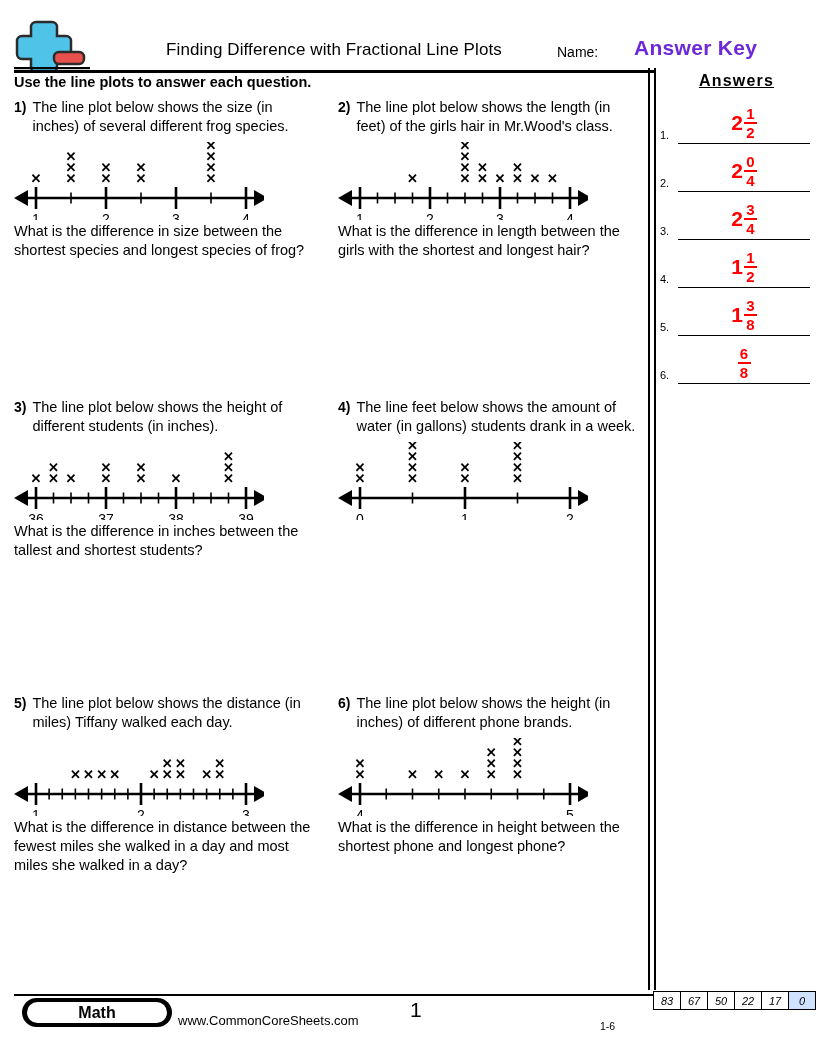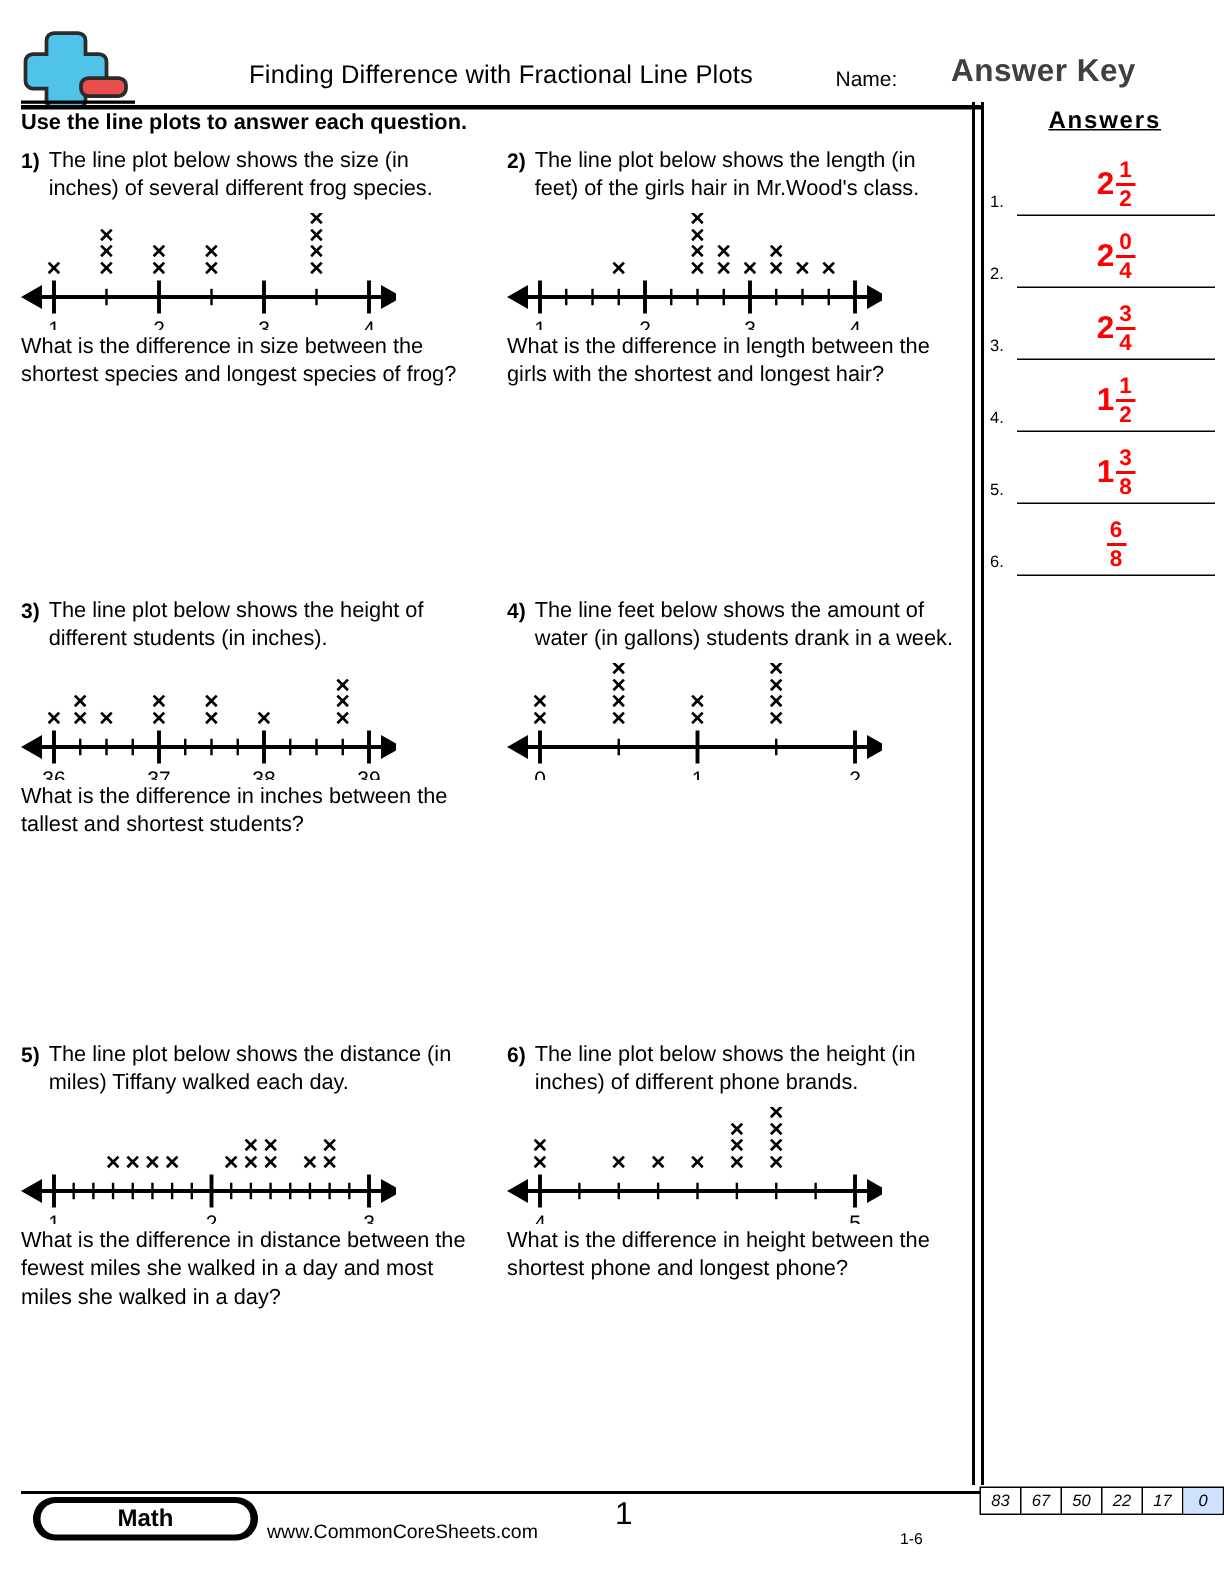--- a/index.html
+++ b/index.html
@@ -13,21 +13,21 @@
   
   .header{position:absolute;left:14px;top:14px;width:640px;height:58px;}
   .logo{position:absolute;left:0;top:4px;width:76px;height:52px;}
   .title{
     position:absolute;left:120px;top:26px;width:400px;
     font-size:17px;text-align:center;white-space:nowrap;letter-spacing:.1px;
   }
   .name-label{position:absolute;left:543px;top:30px;font-size:14px;}
   .name-value{
     position:absolute;left:620px;top:22px;font-size:21px;font-weight:bold;
-    color:#404040;white-space:nowrap;letter-spacing:.3px;
+    color:#6d28d9;white-space:nowrap;letter-spacing:.3px;
   }
   .hrule{position:absolute;left:14px;top:70px;width:640px;height:3px;background:#000;}
   .instructions{
     position:absolute;left:14px;top:74px;font-size:14.5px;font-weight:bold;
   }
 
   
   .vdiv1{position:absolute;left:648px;top:68px;width:2px;height:922px;background:#000;}
   .vdiv2{position:absolute;left:654px;top:68px;width:2px;height:922px;background:#000;}
   .ans-head{

